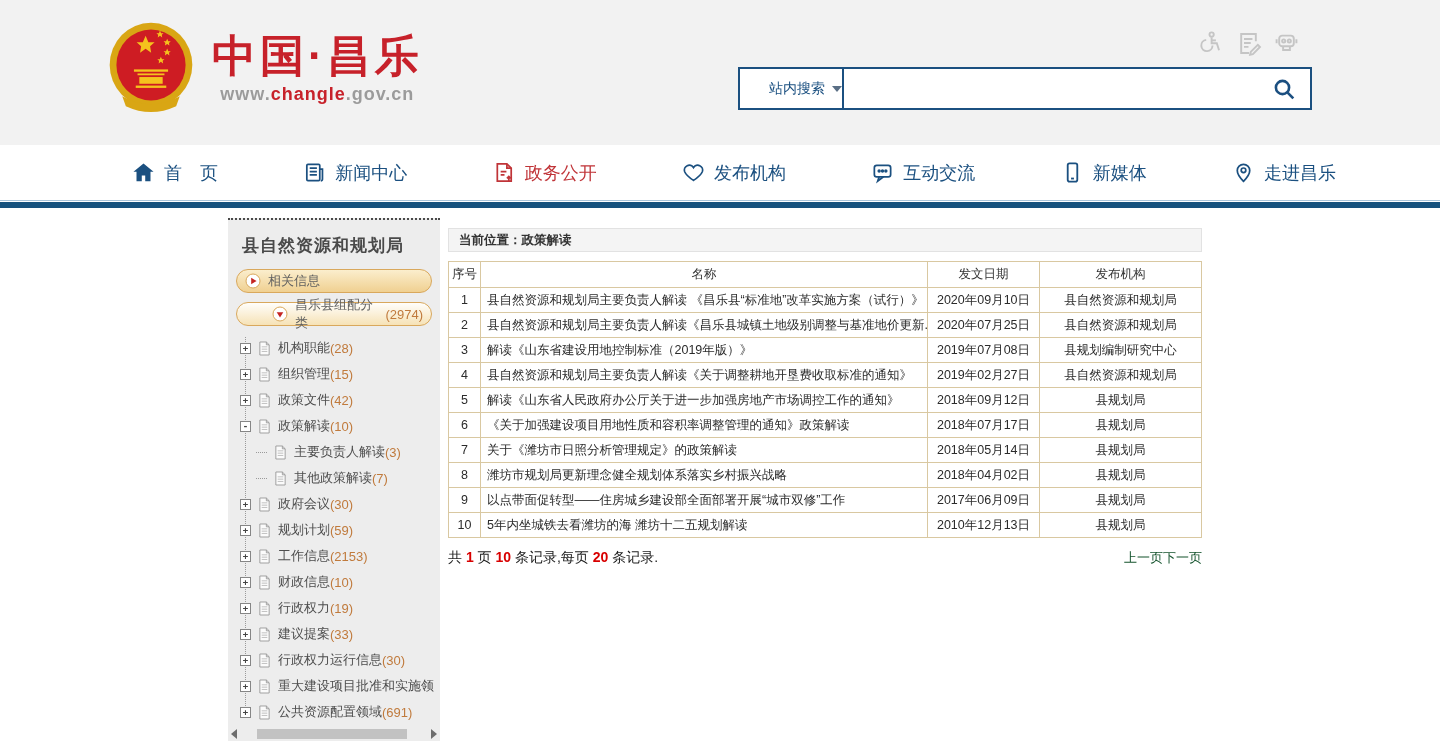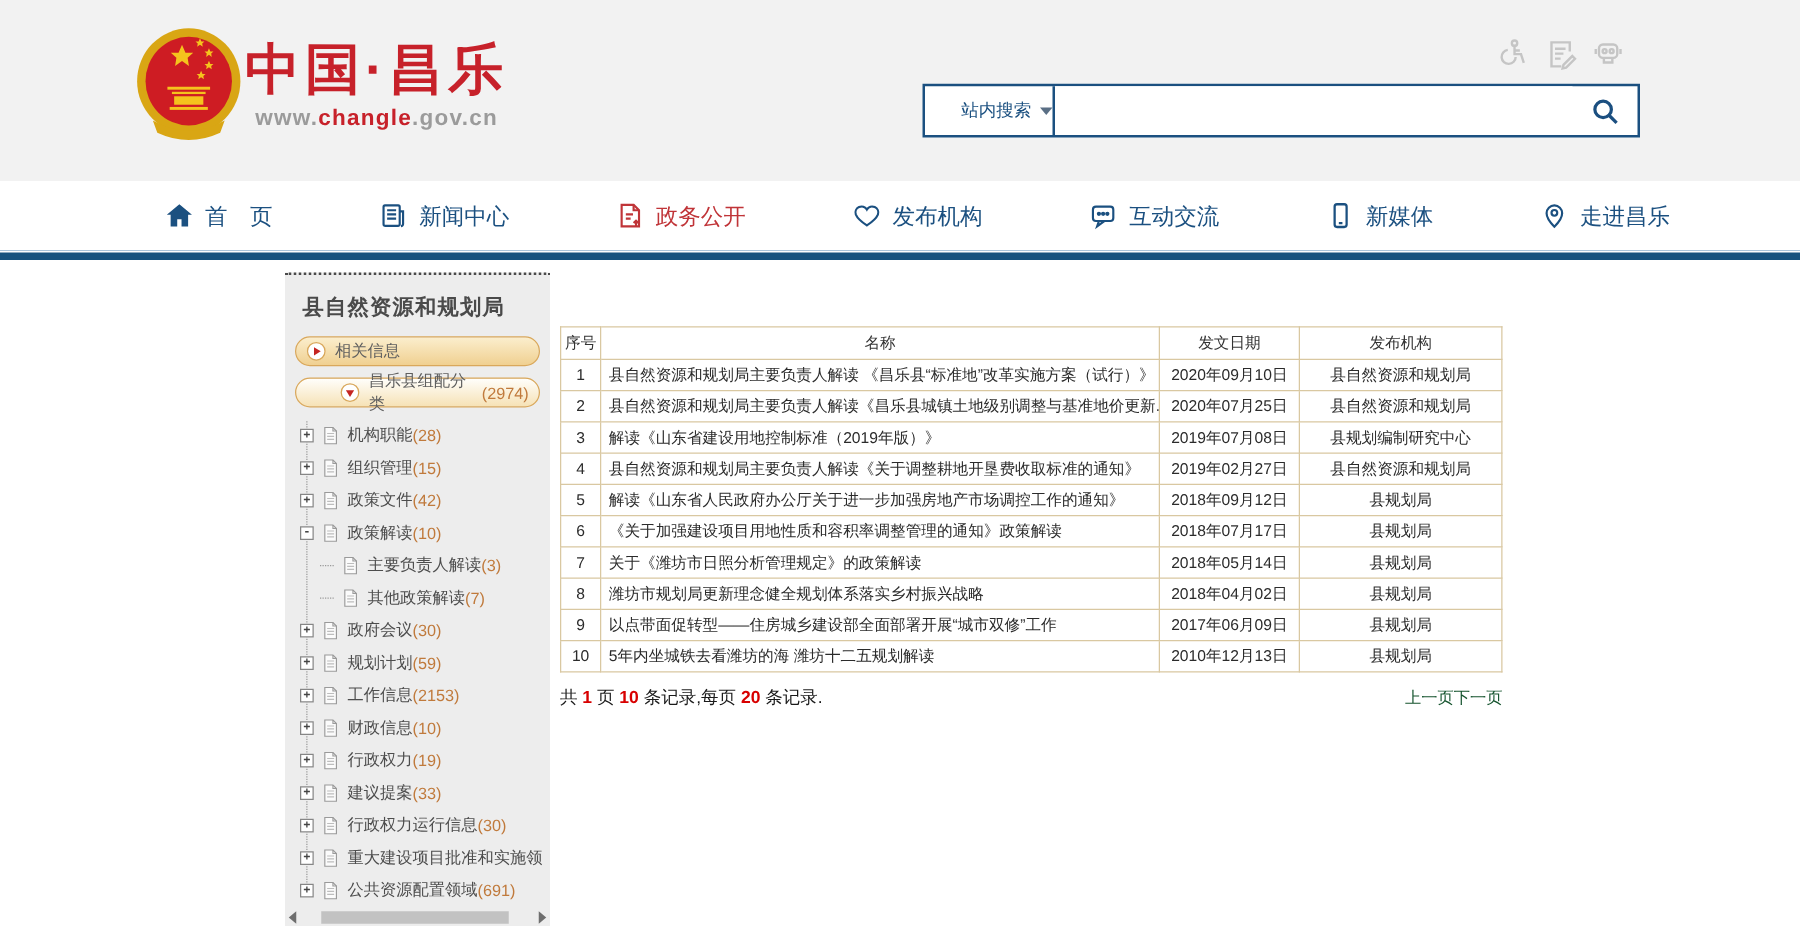--- a/index.html
+++ b/index.html
@@ -2,21 +2,21 @@
 <html><head>
 <meta charset="utf-8">
 <style>
   * { margin:0; padding:0; box-sizing:border-box; }
   html,body { width:1440px; height:741px; }
   body { font-family:"Liberation Sans","DejaVu Sans",sans-serif; background:#fff; overflow:hidden; position:relative; }
   .page { position:relative; width:1440px; height:741px; }
 
   
   .header { position:absolute; top:0; left:0; width:1440px; height:145px; background:#f2f2f2; }
-  .logo { position:absolute; left:106px; top:20px; display:flex; align-items:center; cursor:pointer; }
+  .logo { position:absolute; left:106px; top:20px; display:flex; align-items:center; gap:16px; cursor:pointer; }
   .emblem { width:90px; height:97px; display:block; }
   .emblem svg { width:100%; height:100%; }
   .site-title { font-size:44px; font-weight:bold; color:#c7212a; letter-spacing:4px; line-height:1.1; }
   .site-url { font-size:18px; font-weight:bold; color:#9b9b9b; letter-spacing:1px; margin-top:3px; text-align:center; }
   .site-url .hl { color:#c7212a; }
   .tools { position:absolute; top:30px; right:140px; display:flex; gap:11px; }
   .tool { width:27px; height:27px; color:#c5c5c5; cursor:pointer; }
   .tool svg { width:100%; height:100%; }
   .searchbar { position:absolute; top:67px; right:128px; width:574px; height:43px; border:2px solid #1b5080; background:#fff; display:flex; }
   .search-scope { width:104px; border-right:2px solid #1b5080; display:flex; align-items:center; justify-content:flex-end; gap:7px; color:#1b5080; font-size:14px; cursor:pointer; flex:none; }
@@ -420,20 +420,21 @@
       </div>
     <div class="hscroll">
       <span class="arr arr-l"></span>
       <div class="track">
           <div class="thumb"></div>
         </div>
       <span class="arr arr-r"></span>
     </div>
   </div>
 
+  <div class="breadcrumb">当前位置：政策解读</div>
 
   <table class="doc-table">
     <colgroup>
         <col style="width:32px">
         <col>
         <col style="width:112px">
         <col style="width:162px">
       </colgroup>
     <thead>
         <tr>

